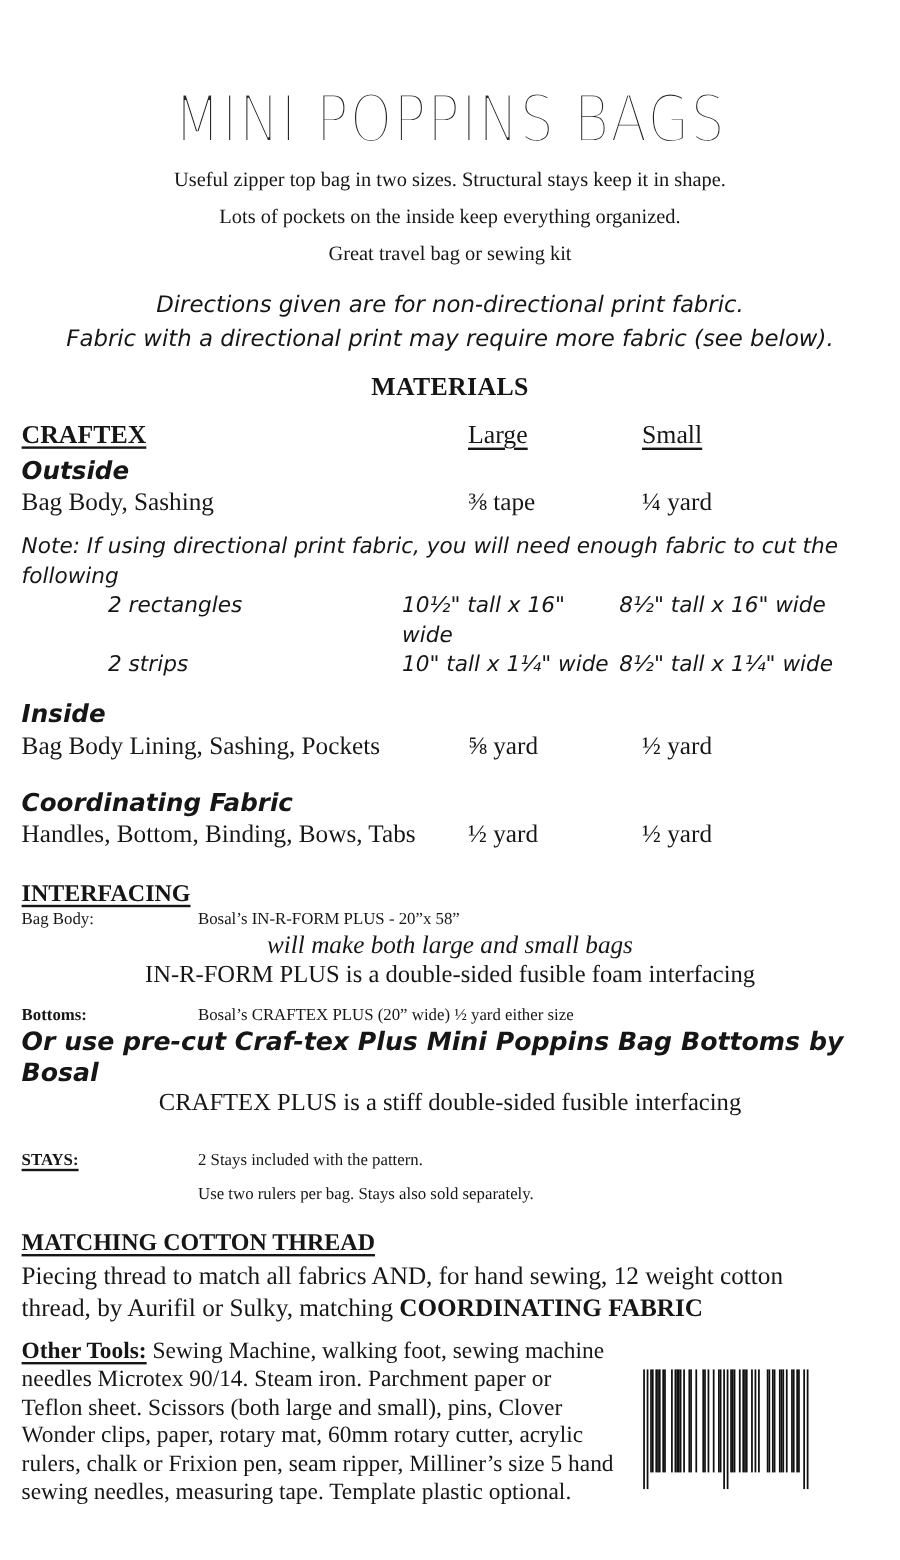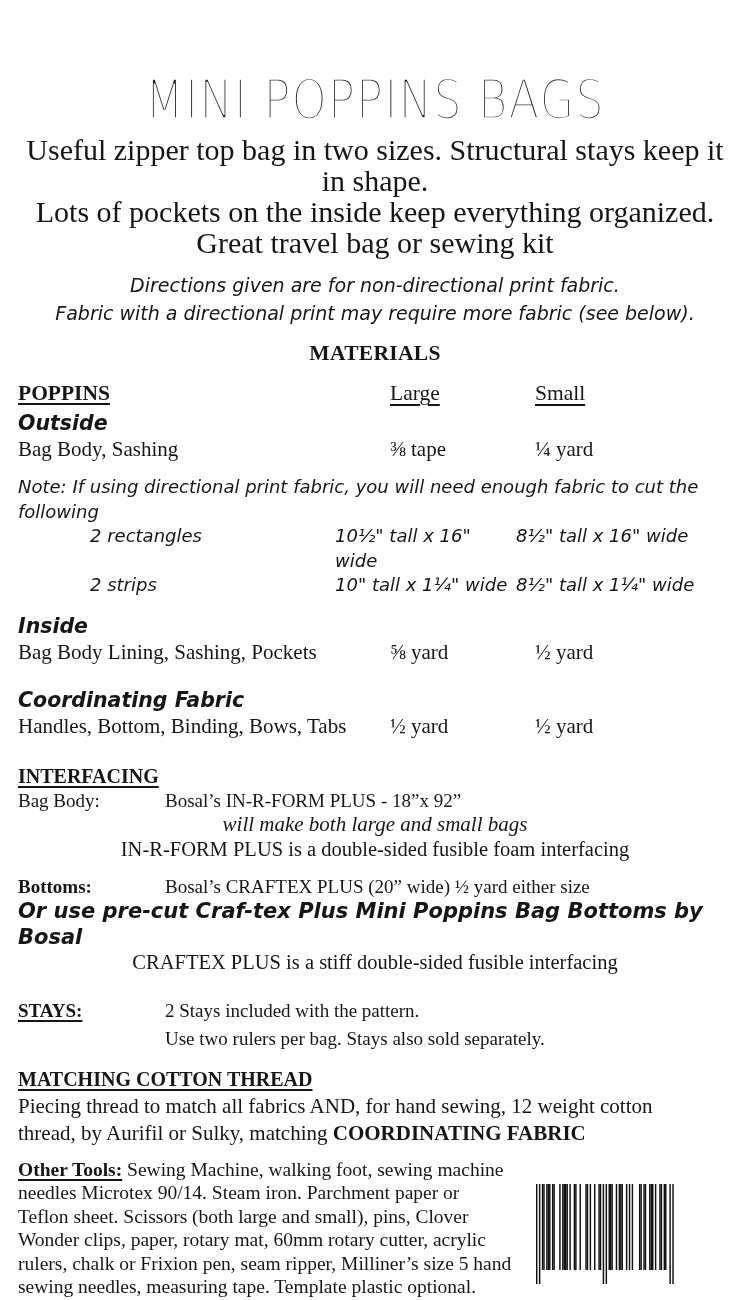--- a/index.html
+++ b/index.html
@@ -13,21 +13,21 @@
   
   .title-wrap { text-align:center; padding-top:68px; height:128px; }
   .page-title {
     display:inline-block;
     font-family:"DejaVu Sans","Liberation Sans",sans-serif;
     font-size:45px; font-weight:200; letter-spacing:1px; color:#262626;
     -webkit-text-stroke:1.3px #ffffff;
     transform:scaleY(1.18); transform-origin:center top; white-space:nowrap;
   }
 
-  .tagline { text-align:center; font-size:30px; line-height:31px; margin-top:6px; }
+  .tagline { text-align:center; font-size:17px; line-height:31px; margin-top:6px; }
   .directions { text-align:center; margin-top:13px;
     font-family:"DejaVu Sans","Liberation Sans",sans-serif; font-style:italic;
     font-size:19px; line-height:28px; }
 
   .materials-h { text-align:center; font-weight:bold; font-size:21.5px; margin-top:14px; letter-spacing:0.3px; }
 
   
   .fgrid { display:grid; grid-template-columns:372px 145px 1fr; align-items:baseline; }
   .fabric-head { margin-top:15px; font-size:21.5px; }
   .ul-b { text-decoration:underline; text-underline-offset:3px; text-decoration-thickness:2px; }
@@ -42,21 +42,21 @@
   .note { margin-top:13px; font-size:18px; line-height:24.5px; }
   .ngrid { display:grid; grid-template-columns:317px 181px 1fr; }
   .note-label { padding-left:72px; }
 
   .sec-inside { margin-top:16px; }
   .sec-coord  { margin-top:23px; }
 
   
   .sec-head { font-size:20px; font-weight:bold; margin-top:26px; }
   .igrid { display:grid; grid-template-columns:147px 1fr; align-items:baseline; }
-  .igrid { font-size:19px; }
+  .igrid { font-size:14px; }
   .mt2 { margin-top:2px; }
   .center-it  { text-align:center; font-style:italic; font-size:21px; line-height:25px; }
   .center-pl  { text-align:center; font-size:20.5px; line-height:25px; }
   .center-hand { text-align:left; font-family:"DejaVu Sans","Liberation Sans",sans-serif;
                  font-style:italic; font-weight:bold; font-size:21px; line-height:26px; }
   .bottoms-row { margin-top:14px; }
 
   .stays-row { margin-top:22px; }
   .zip-row   { margin-top:17px; }
   .two-line { line-height:28.5px; }
@@ -87,21 +87,21 @@
   </div>
 
   <div class="directions">
     <div>Directions given are for non-directional print fabric.</div>
     <div>Fabric with a directional print may require more fabric (see below).</div>
   </div>
 
   <div class="materials-h">MATERIALS</div>
 
   <div class="fgrid fabric-head">
-    <span><span class="b ul-b">POPPINS</span></span>
+    <span><span class="b ul-b">CRAFTEX</span></span>
     <span><span class="ul">Large</span></span>
     <span><span class="ul">Small</span></span>
   </div>
 
   <div class="hand-h sec-outside">Outside</div>
   <div class="fgrid row21 mt2">
     <span>Bag Body, Sashing</span>
     <span>⅜ tape</span>
     <span>¼ yard</span>
   </div>
@@ -130,21 +130,21 @@
   <div class="hand-h sec-coord">Coordinating Fabric</div>
   <div class="fgrid row21 mt2">
     <span>Handles, Bottom, Binding, Bows, Tabs</span>
     <span>½ yard</span>
     <span>½ yard</span>
   </div>
 
   <div class="sec-head"><span class="ul-b">INTERFACING</span></div>
   <div class="igrid mt2">
     <span>Bag Body:</span>
-    <span>Bosal’s IN-R-FORM PLUS - 18”x 92”</span>
+    <span>Bosal’s IN-R-FORM PLUS - 20”x 58”</span>
   </div>
   <div class="center-it">will make both large and small bags</div>
   <div class="center-pl">IN-R-FORM PLUS is a double-sided fusible foam interfacing</div>
 
   <div class="igrid bottoms-row">
     <span class="b">Bottoms:</span>
     <span>Bosal’s CRAFTEX PLUS (20” wide)  ½ yard either size</span>
   </div>
   <div class="center-hand">Or use pre-cut Craf-tex Plus Mini Poppins Bag Bottoms by Bosal</div>
   <div class="center-pl">CRAFTEX PLUS is a stiff double-sided fusible interfacing</div>

